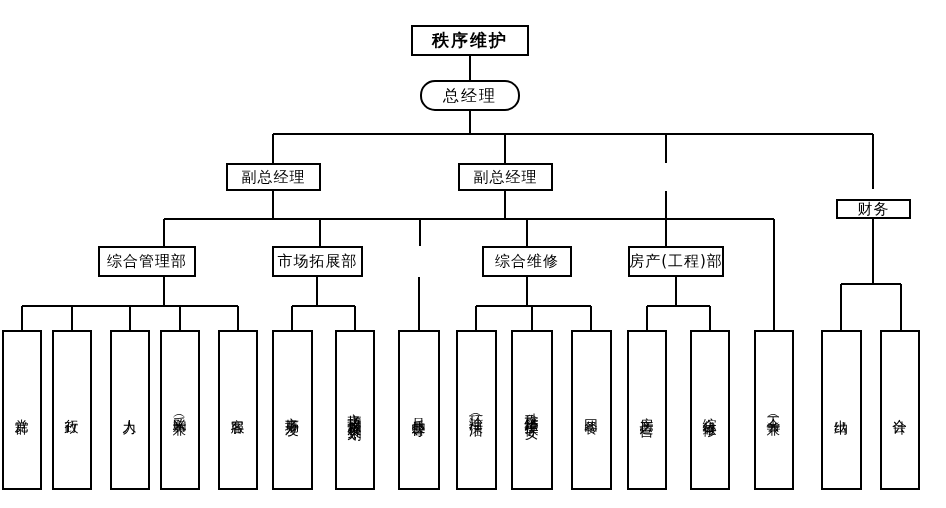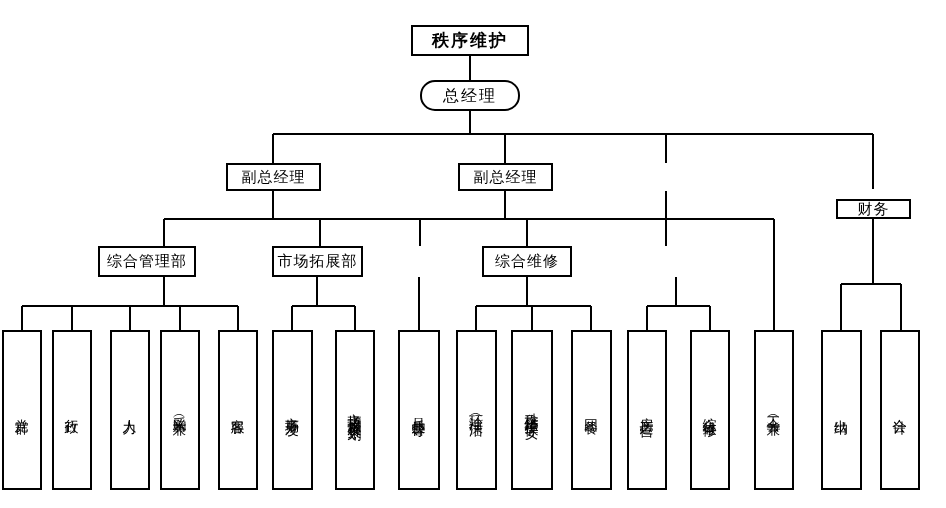--- a/index.html
+++ b/index.html
@@ -112,20 +112,21 @@
 
   <div class="hbox lv2" style="left:420px; top:80px; width:100px; height:31px;border-radius:15px;">总经理</div>
 
   <div class="hbox" style="left:226px; top:163px; width:95px; height:28px;">副总经理</div>
   <div class="hbox" style="left:458px; top:163px; width:95px; height:28px;">副总经理</div>
   <div class="hbox" style="left:836px; top:199px; width:75px; height:20px;">财务</div>
 
   <div class="hbox" style="left:98px; top:246px; width:98px; height:31px;">综合管理部</div>
   <div class="hbox" style="left:272px; top:246px; width:91px; height:31px;text-align:right;">市场拓展部</div>
   <div class="hbox" style="left:482px; top:246px; width:90px; height:31px;">综合维修</div>
+  <div class="hbox" style="left:628px; top:246px; width:96px; height:31px;">房产(工程)部</div>
 
   <div class="vbox" style="left:2px; top:330px; width:40px; height:160px;">
     <span class="vtext">党群</span>
   </div>
   <div class="vbox" style="left:52px; top:330px; width:40px; height:160px;">
     <span class="vtext">行政</span>
   </div>
   <div class="vbox" style="left:110px; top:330px; width:40px; height:160px;">
     <span class="vtext">人力</span>
   </div>

